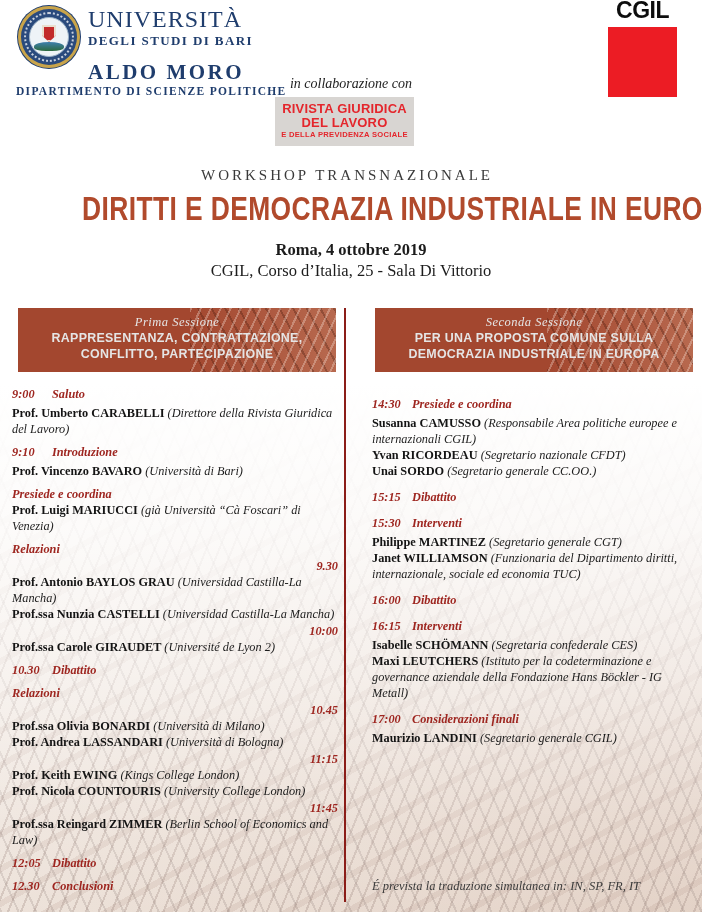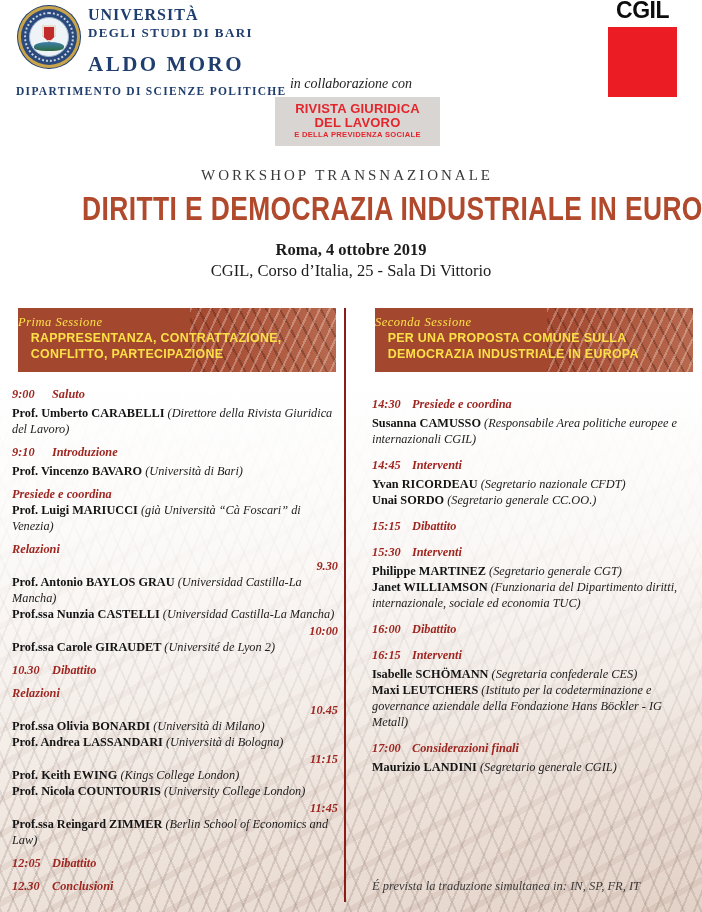--- a/index.html
+++ b/index.html
@@ -25,44 +25,44 @@
   
   .seal { position:absolute; left:18px; top:6px; width:62px; height:62px; border-radius:50%;
     background:#2a4a7d; box-shadow:inset 0 0 0 3px #c9a44a, 0 0 0 1px #1f3d6d; }
   .seal-ring { position:absolute; inset:6px; border-radius:50%; border:2px dotted rgba(255,255,255,0.75); }
   .seal-inner { position:absolute; inset:11px; border-radius:50%; background:#eef3f7; border:1px solid #9db3c8; overflow:hidden; }
   .seal-shield { position:absolute; left:50%; top:7px; width:14px; height:17px; transform:translateX(-50%);
     background:#c22b2b; clip-path:polygon(0 0,100% 0,100% 62%,50% 100%,0 62%); box-shadow:inset 0 0 0 2px #e9dfd0; }
   .seal-wave { position:absolute; left:4px; right:4px; bottom:5px; height:9px; border-radius:50% 50% 40% 40%;
     background:linear-gradient(#3e7fae,#2c6a3f); }
   .univ-text { position:absolute; left:88px; top:7px; color:#1f3d6d; line-height:1; }
-  .univ-l1 { font-size:16px; font-weight:bold; letter-spacing:1px; }
+  .univ-l1 { font-size:24px; font-weight:normal; letter-spacing:1px; }
   .univ-l2 { font-size:13px; font-weight:bold; letter-spacing:1.4px; margin-top:3px; }
   .univ-l3 { font-size:21px; font-weight:bold; letter-spacing:2.5px; margin-top:15px; }
   .dept { position:absolute; left:16px; top:85px; color:#1f3d6d; font-size:11.5px; font-weight:bold; letter-spacing:1.3px; }
   .cgil-text { position:absolute; left:607px; top:-3px; width:71px; text-align:center; color:#0d0d0d;
     font-family:"Liberation Sans", sans-serif; font-weight:bold; font-size:23px; letter-spacing:-0.5px; transform:scaleY(1.05); }
   .cgil-square { position:absolute; left:608px; top:27px; width:69px; height:70px; background:#ec1c24; }
   .collab { position:absolute; left:0; right:0; top:76px; text-align:center; font-style:italic; font-size:14px; color:#222; }
-  .rivista { position:absolute; left:275px; top:97px; width:165px; height:49px; background:#d8d5d2;
+  .rivista { position:absolute; left:275px; top:97px; width:139px; height:49px; background:#d8d5d2;
     text-align:center; color:#e4262c; font-family:"Liberation Sans", sans-serif; font-weight:bold; }
   .riv-l1 { font-size:13px; line-height:14px; margin-top:5px; letter-spacing:0.2px; }
   .riv-l2 { font-size:13px; line-height:14px; letter-spacing:0.2px; }
   .riv-l3 { font-size:7.6px; line-height:10px; letter-spacing:0.3px; }
   
   .kicker { position:absolute; left:0; right:8px; top:167px; text-align:center; font-size:15px;
     letter-spacing:3px; color:#3a3a3a; }
   .main-title { position:absolute; left:0; right:0; top:190px; text-align:center; }
   .main-title > span { display:inline-block; white-space:nowrap; transform:scaleX(0.80); transform-origin:center;
     font-family:"Liberation Sans", sans-serif; font-weight:bold; font-size:33px; letter-spacing:0.5px; color:#b14a2c; }
   .event-date { position:absolute; left:0; right:0; top:240px; text-align:center; font-weight:bold; font-size:16.5px; color:#1c1c1c; }
   .event-venue { position:absolute; left:0; right:0; top:261px; text-align:center; font-size:16.5px; color:#1c1c1c; }
   
-  .banner { position:absolute; top:308px; width:318px; height:64px; background:#a3472f; color:#fde047;
-    overflow:hidden; }
+  .banner { position:absolute; top:308px; width:318px; height:64px; background:#a3472f; color:#e5e5e5;
+    text-align:center; overflow:hidden; }
   .banner.left { left:18px; } .banner.right { left:375px; }
   .banner::before { content:""; position:absolute; right:0; top:0; bottom:0; width:46%;
     background:
       repeating-linear-gradient(115deg, rgba(255,240,230,0.30) 0 2px, rgba(0,0,0,0) 2px 9px),
       repeating-linear-gradient(62deg, rgba(70,25,12,0.32) 0 2px, rgba(0,0,0,0) 2px 12px),
       linear-gradient(to left, rgba(214,156,126,0.40), rgba(0,0,0,0)); }
   .banner-kicker { position:relative; margin-top:7px; font-style:italic; font-size:12.5px; letter-spacing:0.5px; }
   .banner-line { position:relative; display:block; font-family:"Liberation Sans", sans-serif; font-weight:bold;
     font-size:13.5px; line-height:16px; letter-spacing:0.3px; transform:scaleX(0.92); }
   
@@ -155,21 +155,20 @@
       <div class="item person"><span class="pname">Prof. Keith EWING </span><span class="paff">(Kings College London)</span></div>
       <div class="item person"><span class="pname">Prof. Nicola COUNTOURIS </span><span class="paff">(University College London)</span></div>
       <div class="item time"><span class="time-part">11:45</span></div>
       <div class="item person"><span class="pname">Prof.ssa Reingard ZIMMER </span><span class="paff">(Berlin School of Economics and Law)</span></div>
       <div class="item slot"><span class="time-part">12:05</span><span class="slabel">Dibattito</span></div>
       <div class="item slot"><span class="time-part">12.30</span><span class="slabel">Conclusioni</span></div>
     </div>
   <div class="col right">
       <div class="item slot"><span class="time-part">14:30</span><span class="slabel">Presiede e coordina</span></div>
       <div class="item person"><span class="pname">Susanna CAMUSSO </span><span class="paff">(Responsabile Area politiche europee e internazionali CGIL)</span></div>
-      <div class="item slot"><span class="time-part">14:45</span><span class="slabel">Interventi</span></div>
       <div class="item person"><span class="pname">Yvan RICORDEAU </span><span class="paff">(Segretario nazionale CFDT)</span></div>
       <div class="item person"><span class="pname">Unai SORDO </span><span class="paff">(Segretario generale CC.OO.)</span></div>
       <div class="item slot"><span class="time-part">15:15</span><span class="slabel">Dibattito</span></div>
       <div class="item slot"><span class="time-part">15:30</span><span class="slabel">Interventi</span></div>
       <div class="item person"><span class="pname">Philippe MARTINEZ </span><span class="paff">(Segretario generale CGT)</span></div>
       <div class="item person"><span class="pname">Janet WILLIAMSON </span><span class="paff">(Funzionaria del Dipartimento diritti, internazionale, sociale ed economia TUC)</span></div>
       <div class="item slot"><span class="time-part">16:00</span><span class="slabel">Dibattito</span></div>
       <div class="item slot"><span class="time-part">16:15</span><span class="slabel">Interventi</span></div>
       <div class="item person"><span class="pname">Isabelle SCHÖMANN </span><span class="paff">(Segretaria confederale CES)</span></div>
       <div class="item person"><span class="pname">Maxi LEUTCHERS </span><span class="paff">(Istituto per la codeterminazione e governance aziendale della Fondazione Hans Böckler - IG Metall)</span></div>

